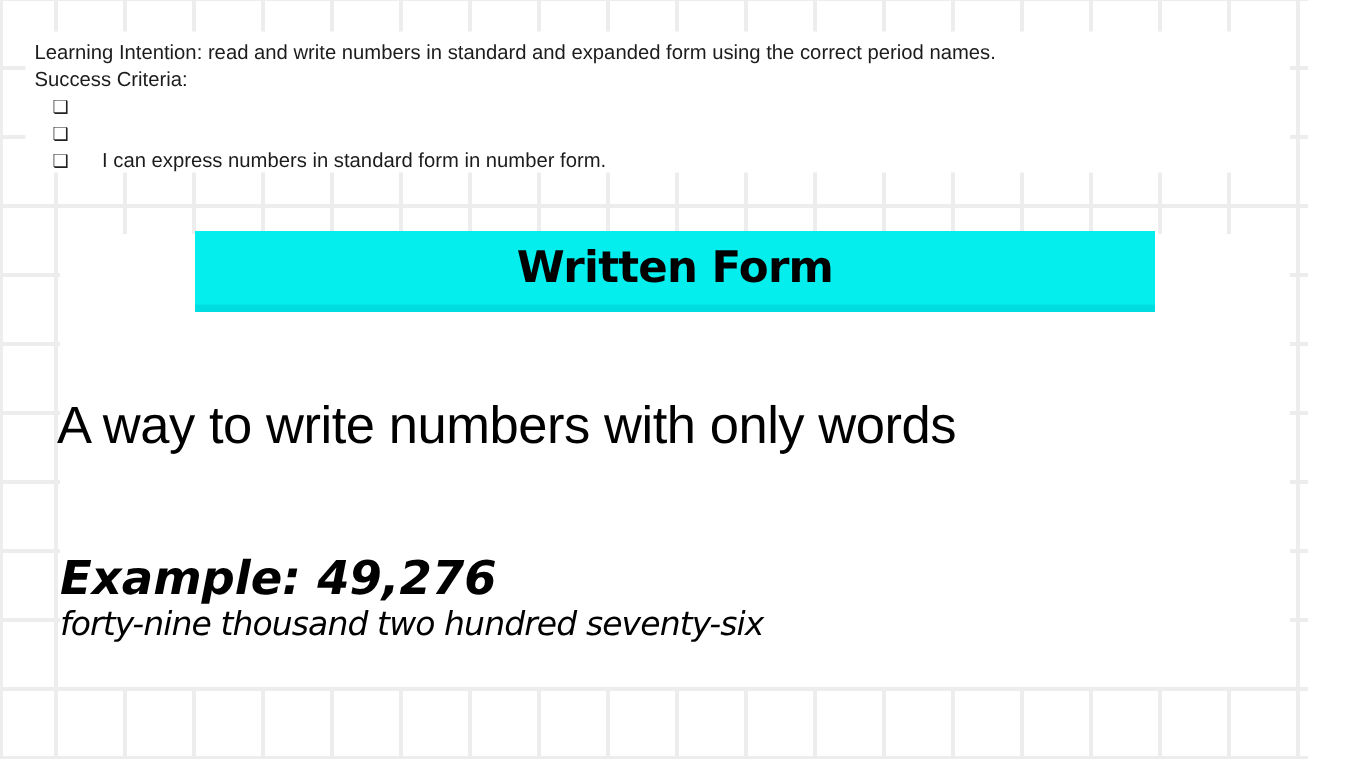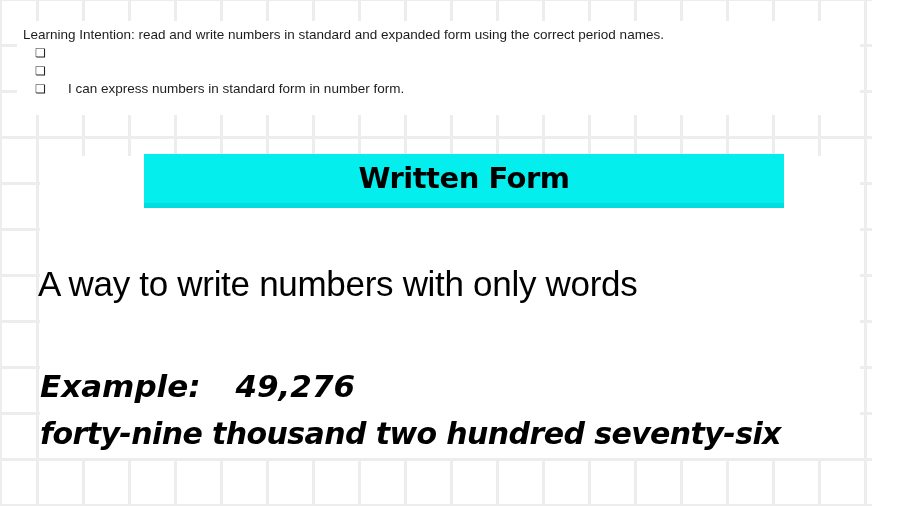--- a/index.html
+++ b/index.html
@@ -20,55 +20,56 @@
   }
   .panel { position:absolute; background:#ffffff; }
   .panel-top { left:17px; top:21px; width:843px; height:94px; padding:5px 0 0 6px; box-sizing:border-box; }
   .panel-content { left:40px; top:156px; width:820px; height:302px; }
 
   .hdr-line { font-size:13.5px; line-height:18px; color:#1c1c1c; white-space:nowrap; }
   .crit-item { display:flex; align-items:baseline; font-size:13.5px; line-height:18px; color:#1c1c1c; white-space:nowrap; }
   .cb { margin-left:12px; width:13px; margin-right:20px; font-size:12px; color:#222; flex:0 0 auto; }
 
   .banner {
-    position:absolute; left:144px; top:154px; width:640px; height:49px;
+    position:absolute; left:130px; top:154px; width:640px; height:49px;
     background:#04eeee; border-bottom:5px solid #00dde0;
     text-align:center;
   }
   .banner .banner-label {
     font-family:"DejaVu Sans", sans-serif;
     font-weight:bold; font-size:29px; letter-spacing:-0.5px;
     line-height:49px; color:#000;
   }
 
   .definition {
     position:absolute; left:38px; top:264px;
     font-family:"Liberation Sans", sans-serif;
     font-size:35px; letter-spacing:-0.3px; color:#000; white-space:nowrap;text-align:right;
   }
   .example-line {
     position:absolute; left:40px; top:368px;
     font-family:"DejaVu Sans", sans-serif;
     font-style:italic; font-weight:700; font-size:31px; color:#000; white-space:nowrap;
   }
-  .example-line .num { margin-left:24px; }
+  .example-line .num { margin-left:0; }
   .words-line {
-    position:absolute; left:40px; top:416px;
+    position:absolute; left:40px; top:404px;
     font-family:"DejaVu Sans", sans-serif;
-    font-style:italic; font-weight:700; font-size:30px; letter-spacing:-0.6px;
+    font-style:italic; font-weight:400; font-size:22px; letter-spacing:-0.6px;
     color:#000; white-space:nowrap;
   }
 </style>
 </head>
 <body>
 
 <div class="slide">
 
   <div class="panel panel-top">
     <div class="hdr-line">Learning Intention: read and write numbers in standard and expanded form using the correct period names.</div>
+    <div class="hdr-line">Success Criteria:</div>
     <div class="crit-item">
       <span class="cb">❏</span>
     </div>
     <div class="crit-item">
       <span class="cb">❏</span>
     </div>
     <div class="crit-item">
       <span class="cb">❏</span>
       <span>I can express numbers in standard form in number form.</span>
     </div>

